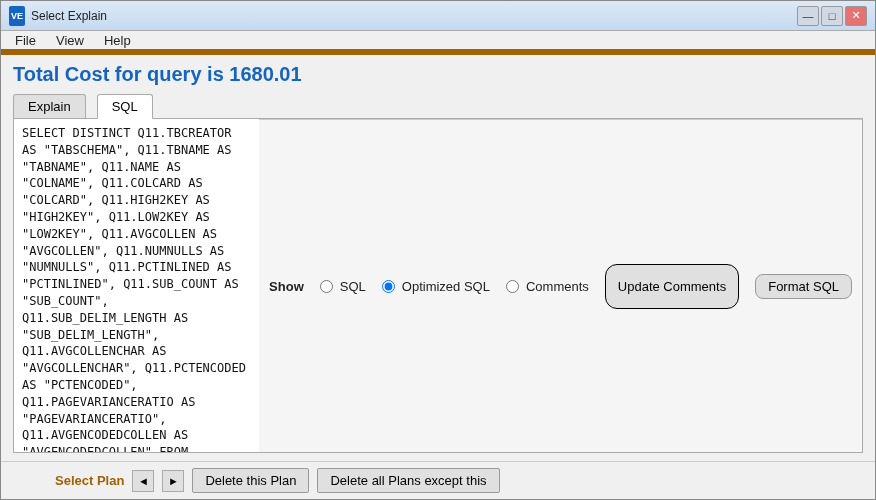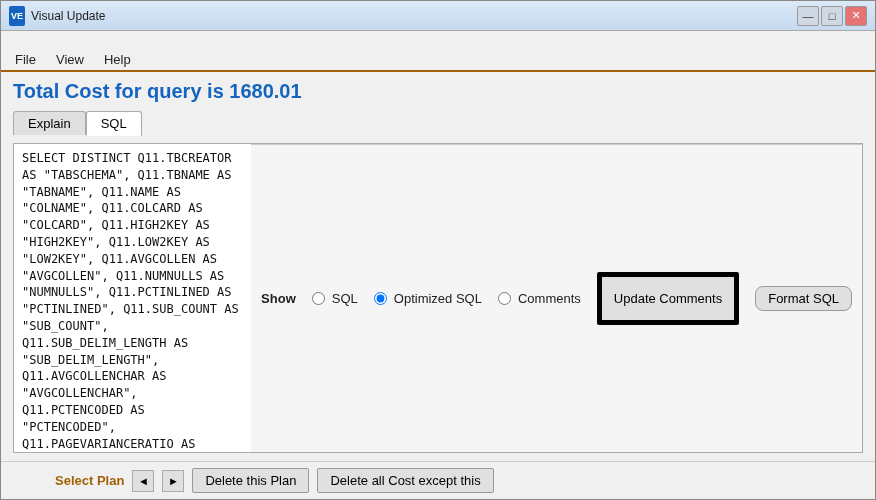--- a/index.html
+++ b/index.html
@@ -68,23 +68,22 @@
     }
     .title-bar-btn.close { background: #e57373; color: white; }
 
     
     .menu-bar {
       background: #f0f0f0;
       height: 24px;
       display: flex;
       align-items: center;
       padding: 0 4px;
-      border-bottom: 2px solid #a16207;
-      flex-shrink: 0;
-      margin-top: 17px;
+      border-bottom: 6px solid #a16207;
+      flex-shrink: 0;
     }
     .menu-item {
       padding: 2px 10px;
       font-size: 13px;
       color: #222;
       cursor: pointer;
     }
 
     
     .content {
@@ -98,22 +97,22 @@
     .total-cost {
       color: #1565c0;
       font-size: 20px;
       font-weight: bold;
       margin-bottom: 8px;
     }
 
     
     .tabs {
       display: flex;
-      gap: 0;
-      margin-bottom: 8px;
+      gap: 11px;
+      margin-bottom: 0;
       flex-shrink: 0;
     }
     .tab {
       padding: 4px 14px;
       border: 1px solid #aaa;
       border-bottom: none;
       background: #e0e0e0;
       cursor: pointer;
       font-size: 13px;
       border-radius: 3px 3px 0 0;
@@ -180,22 +179,22 @@
       padding: 4px 12px;
       background: #e0e0e0;
       border: 1px solid #999;
       border-radius: 8px;
       cursor: pointer;
       font-size: 13px;
     }
     .update-comments-btn {
       padding: 14px 12px;
       background: #e0e0e0;
-      border: 5px solid #000000;
-      border-radius: 2px;
+      border: 1px solid #000000;
+      border-radius: 12px;
       cursor: pointer;
       font-size: 13px;
     }
 
     
     .bottom-bar {
       display: flex;
       align-items: center;
       padding: 6px 10px;
       border-top: 1px solid #ccc;
@@ -238,21 +237,21 @@
   </style>
 </head>
 <body>
 
 <div class="window">
 
   <div class="title-bar">
     <div class="title-bar-icon">
       <span style="font-size:9px;font-weight:bold;">VE</span>
     </div>
-    <span class="title-bar-text">Visual Update</span>
+    <span class="title-bar-text">Select Explain</span>
     <div class="title-bar-buttons">
       <div class="title-bar-btn">—</div>
       <div class="title-bar-btn">□</div>
       <div class="title-bar-btn close">✕</div>
     </div>
   </div>
 
   <div class="menu-bar">
     <div class="menu-item">File</div>
     <div class="menu-item">View</div>
@@ -298,16 +297,16 @@
   </div>
 
   <div class="bottom-bar">
     <span class="select-plan-label">Select Plan</span>
 
 
     <button class="nav-btn">◄</button>
     <button class="nav-btn">►</button>
 
     <button class="action-btn">Delete this Plan</button>
-    <button class="action-btn">Delete all Cost except this</button>
+    <button class="action-btn">Delete all Plans except this</button>
   </div>
 
 </div>
 
 </body></html>

